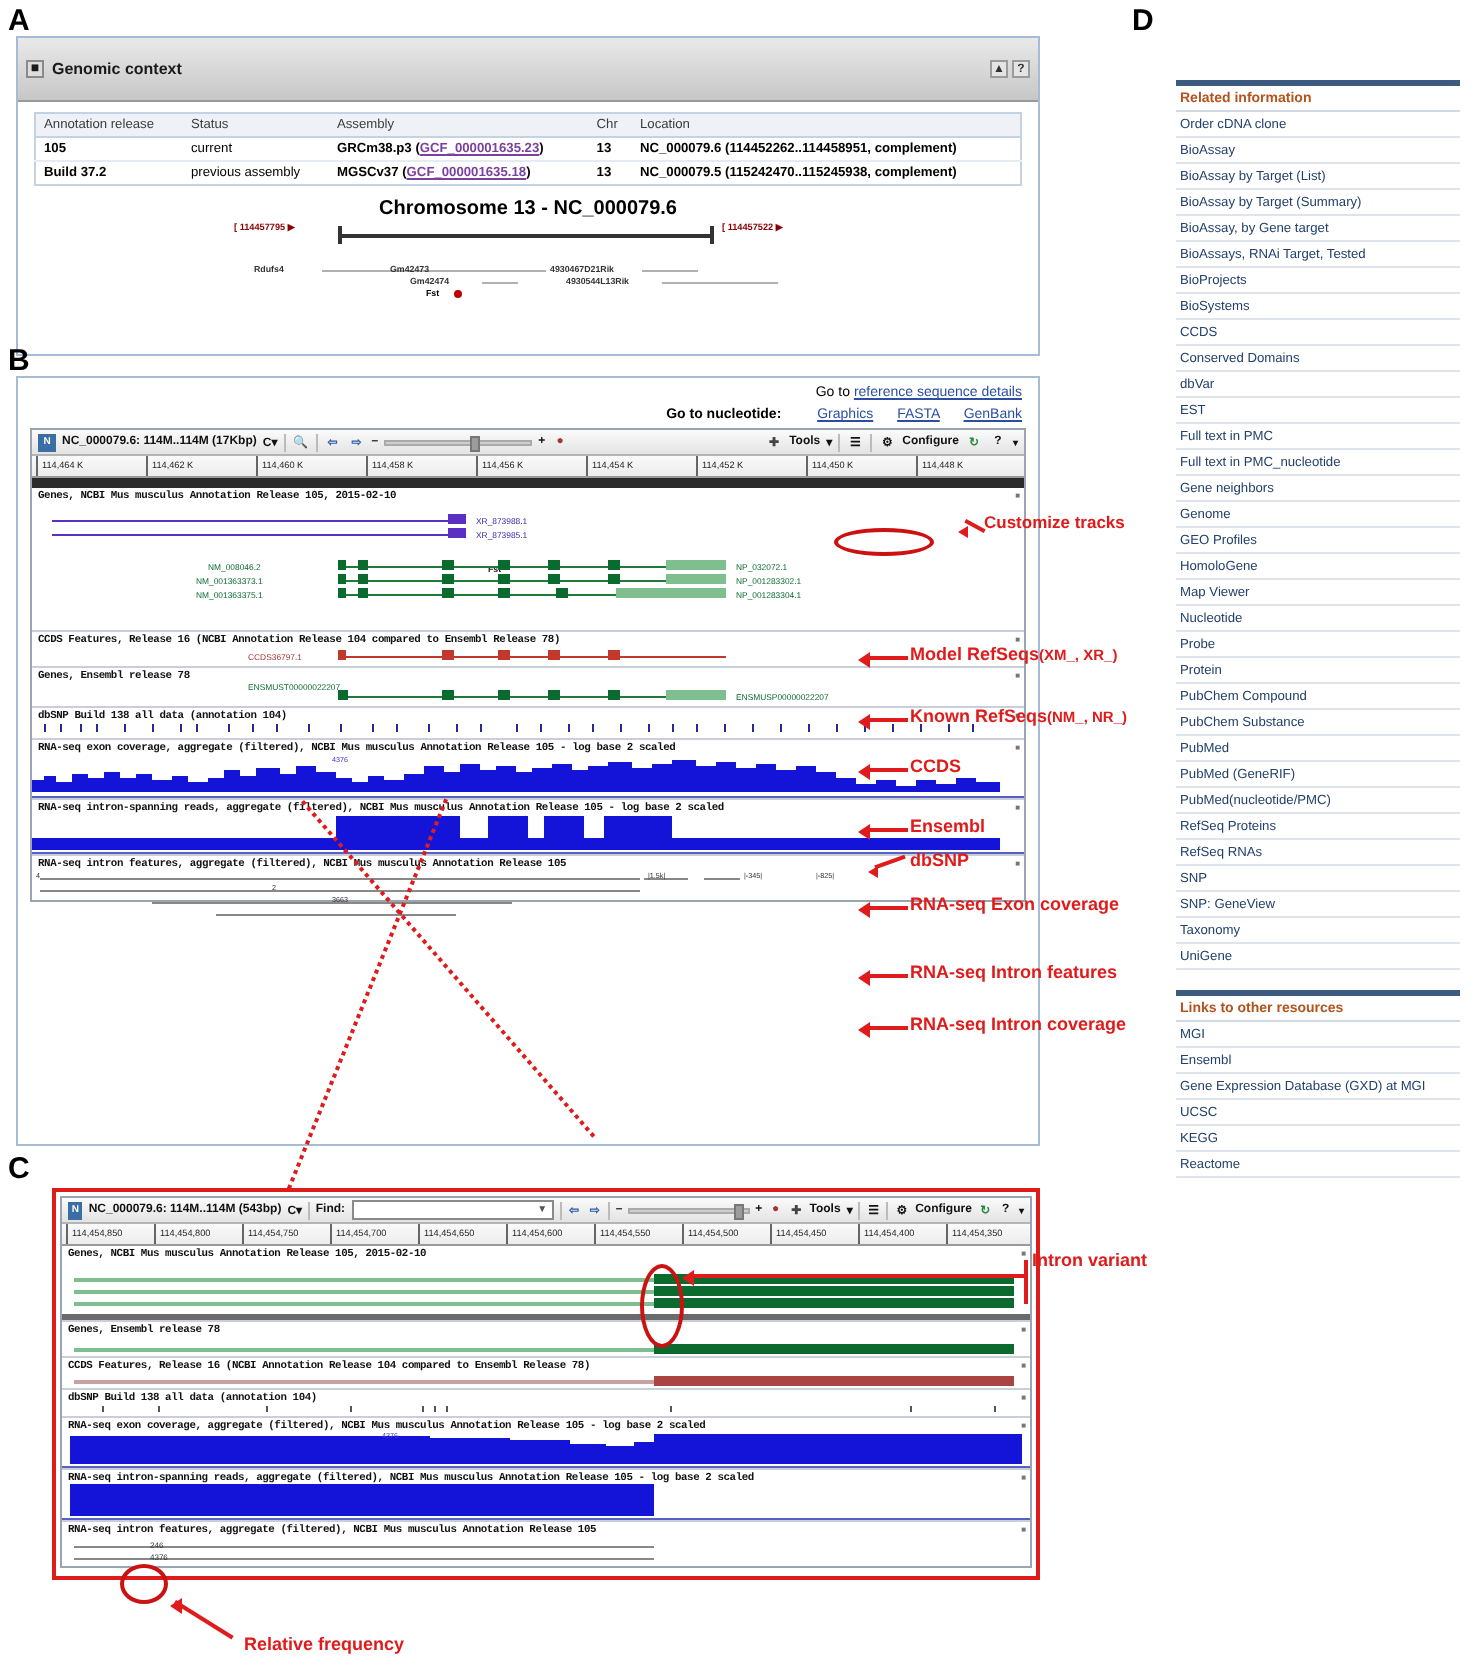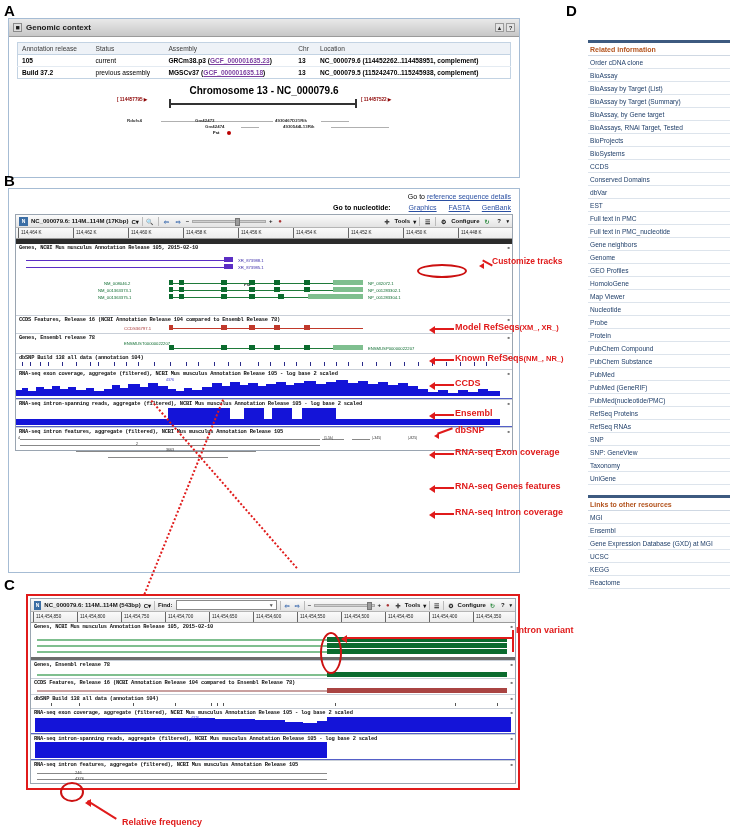--- a/index.html
+++ b/index.html
@@ -16,21 +16,21 @@
   .panel-letter{
     position:absolute; font-weight:bold; font-size:15px;
     font-family:"Liberation Sans", sans-serif; color:#000;
   }
 
   
   .ncbi-box{ border:1px solid #a6bcd4; background:#fff; }
   .ncbi-head{
     background:linear-gradient(#e9e9e9,#c7c7c7);
     border-bottom:1px solid #9a9a9a;
-    height:18px; display:flex; align-items:center; padding:0 4px;
+    height:32px; display:flex; align-items:center; padding:0 4px;
     font-weight:bold; font-size:8px; color:#1a1a1a;
   }
   .ncbi-head .tri{
     width:9px;height:9px;border:1px solid #8a8a8a;background:#ddd;
     margin-right:4px; display:flex;align-items:center;justify-content:center;
     font-size:7px; line-height:1;
   }
   .head-right{ margin-left:auto; display:flex; gap:2px; }
   .head-right span{
     width:9px;height:9px;border:1px solid #9b9b9b;background:#e4e4e4;
@@ -492,21 +492,21 @@
 <div class="ann" style="left:455px;top:408px;">Ensembl</div>
 
 <div style="position:absolute;left:437px;top:430px;width:16px;height:0;border-top:2px solid #e01b1b;transform:rotate(-20deg);"></div>
 <div style="position:absolute;left:434px;top:433px;border-top:3px solid transparent;border-bottom:3px solid transparent;border-right:5px solid #e01b1b;"></div>
 <div class="ann" style="left:455px;top:425px;">dbSNP</div>
 
 <div class="arr" style="left:434px;top:453px;width:20px;"></div>
 <div class="ann" style="left:455px;top:447px;">RNA-seq Exon coverage</div>
 
 <div class="arr" style="left:434px;top:487px;width:20px;"></div>
-<div class="ann" style="left:455px;top:481px;">RNA-seq Genes features</div>
+<div class="ann" style="left:455px;top:481px;">RNA-seq Intron features</div>
 
 <div class="arr" style="left:434px;top:513px;width:20px;"></div>
 <div class="ann" style="left:455px;top:507px;">RNA-seq Intron coverage</div>
 
 <div style="position:absolute;left:152px;top:400px;width:222px;height:0;border-top:2px dotted #e01b1b;transform:rotate(49deg);transform-origin:0 0;"></div>
 <div style="position:absolute;left:224px;top:400px;width:222px;height:0;border-top:2px dotted #e01b1b;transform:rotate(112deg);transform-origin:0 0;"></div>
 
 <div class="panel-letter" style="left:4px;top:576px;">C</div>
 
 <div id="panelC">

